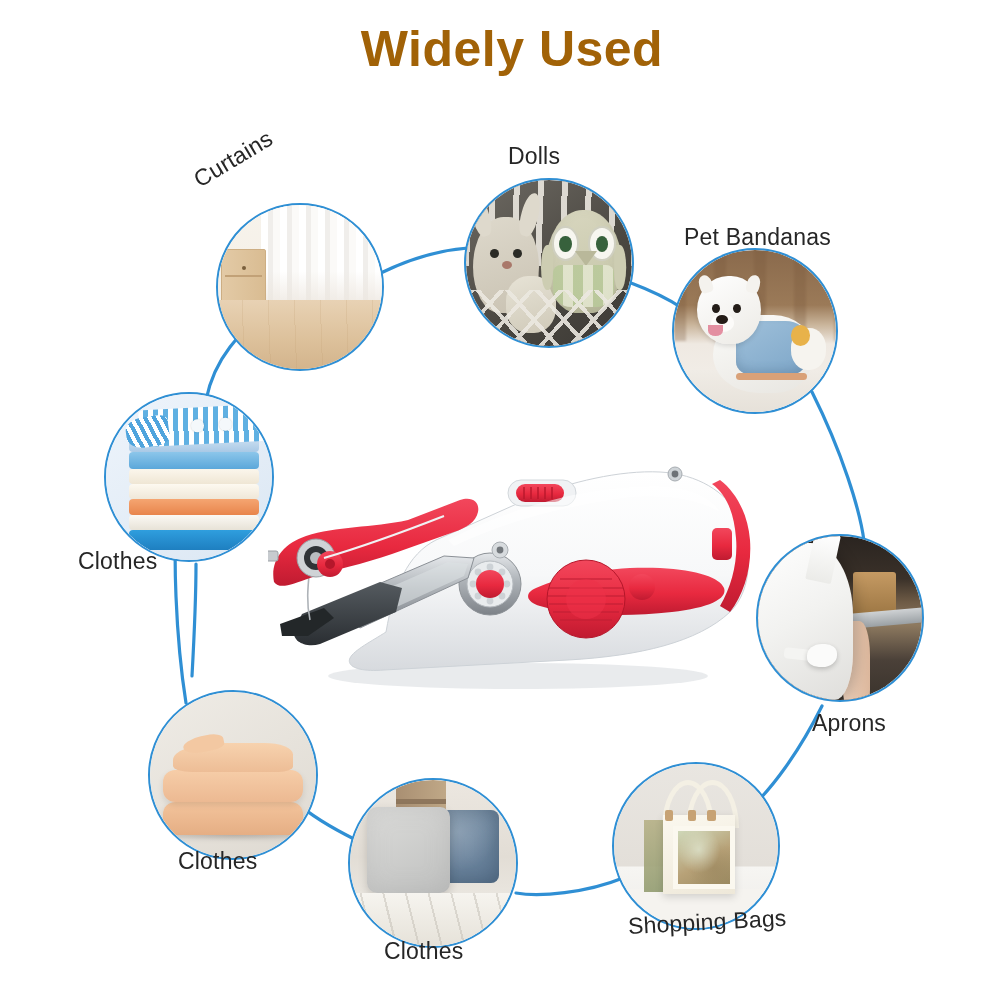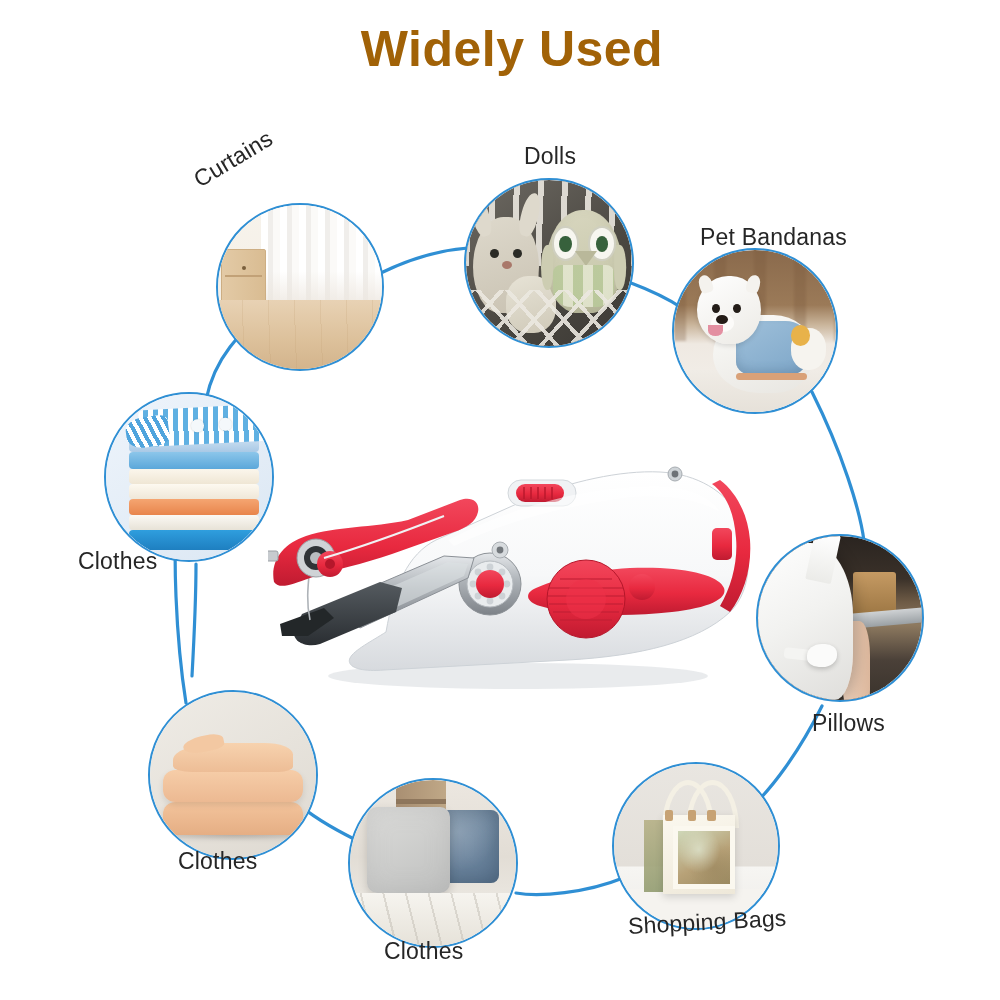--- a/index.html
+++ b/index.html
@@ -444,21 +444,21 @@
               <span class="wing r"></span>
           <span class="eye l"></span>
               <span class="eye r"></span>
           <span class="beak"></span>
               <span class="belly"></span>
         </div>
         <div class="mesh"></div>
       </div>
         </div>
     </div>
-    <div class="lbl" style="left:524px;top:143px;">Dolls</div>
+    <div class="lbl" style="left:508px;top:143px;">Dolls</div>
   </div>
 
   <div class="callout">
     <div class="bubble" style="left:672px;top:248px;width:166px;height:166px;">
       <div class="photo">
           <div class="sc-pet">
         <div class="wall"></div>
         <div class="floor"></div>
         <div class="body"></div>
         <div class="coat"></div>
@@ -469,38 +469,38 @@
               <span class="ear r"></span>
           <span class="snout"></span>
           <span class="eye l"></span>
               <span class="eye r"></span>
           <span class="nose"></span>
               <span class="tongue"></span>
         </div>
       </div>
         </div>
     </div>
-    <div class="lbl" style="left:684px;top:224px;margin-left:16px;">Pet Bandanas</div>
+    <div class="lbl" style="left:684px;top:224px;">Pet Bandanas</div>
   </div>
 
   <div class="callout">
     <div class="bubble" style="left:756px;top:534px;width:168px;height:168px;">
       <div class="photo">
           <div class="sc-apron">
         <div class="pot"></div>
         <div class="counter"></div>
         <div class="arm"></div>
         <div class="cloth"></div>
         <div class="strap"></div>
         <div class="tie"></div>
         <div class="knot"></div>
       </div>
         </div>
     </div>
-    <div class="lbl" style="left:812px;top:710px;">Pillows</div>
+    <div class="lbl" style="left:812px;top:710px;">Aprons</div>
   </div>
 
   <div class="callout">
     <div class="bubble" style="left:612px;top:762px;width:168px;height:168px;">
       <div class="photo">
           <div class="sc-bag">
         <div class="table"></div>
         <div class="hdl a"></div>
             <div class="hdl b"></div>
         <div class="side"></div>

